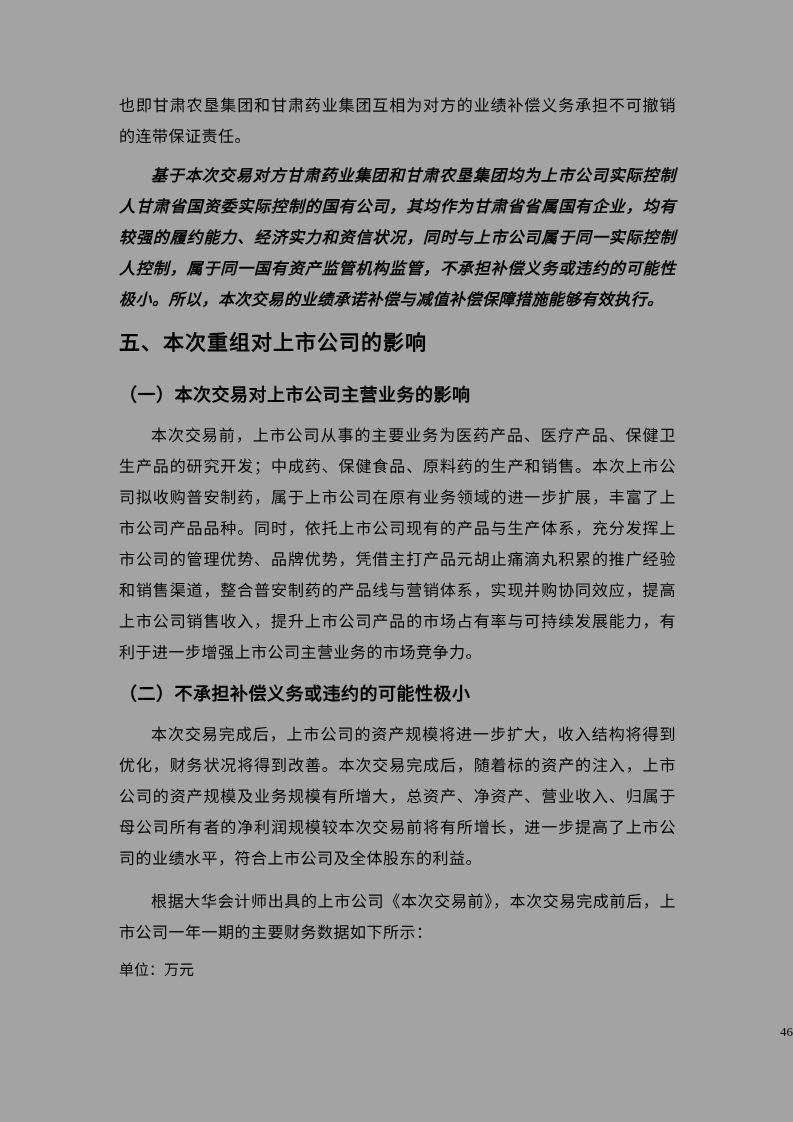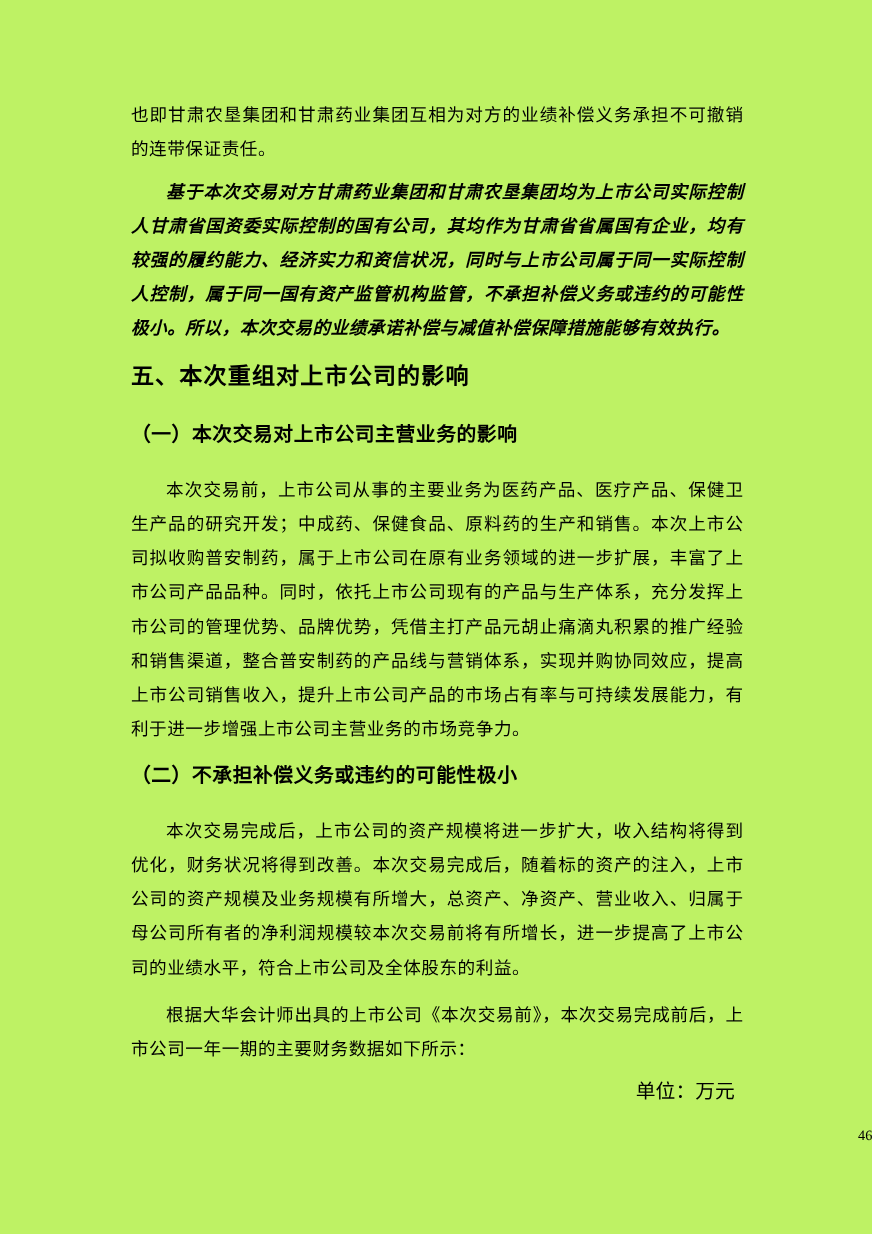--- a/index.html
+++ b/index.html
@@ -4,21 +4,21 @@
 <style>
   html, body {
     margin: 0;
     padding: 0;
     background: #ffffff;
   }
   .page {
     position: relative;
     width: 793px;
     height: 1122px;
-    background: #bef264;
+    background: #a3a3a3;
     overflow: hidden;
     font-family: "Liberation Serif", "DejaVu Serif", serif;
     color: #000000;
   }
   .content {
     position: absolute;
     left: 119px;
     top: 90px;
     width: 557px;
   }
@@ -52,32 +52,32 @@
     font-family: "Liberation Sans", "DejaVu Sans", sans-serif;
     font-weight: bold;
     font-size: 18px;
     line-height: 25px;
     letter-spacing: 0.5px;
   }
   h2.sub.second {
     margin-top: 14px;
   }
   p.after-heading {
-    margin-top: 23px;
+    margin-top: 12px;
     font-family: Liberation Serif, serif;
   }
   p.report-para {
     margin-top: 12px;
   }
   p.unit-note {
     margin: 0;
     padding-top: 10px;
-    font-size: 18px;
+    font-size: 15px;
     line-height: 24px;
-    text-align: right;
+    text-align: left;
     padding-right: 8px;
   }
   .page-number {
     position: absolute;
     top: 1024px;
     left: 0;
     width: 100%;
     text-align: right;
     font-size: 13px;
     line-height: 16px;

